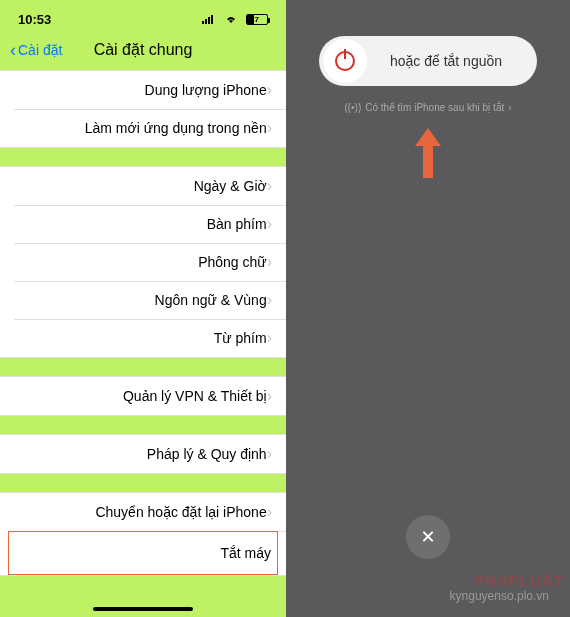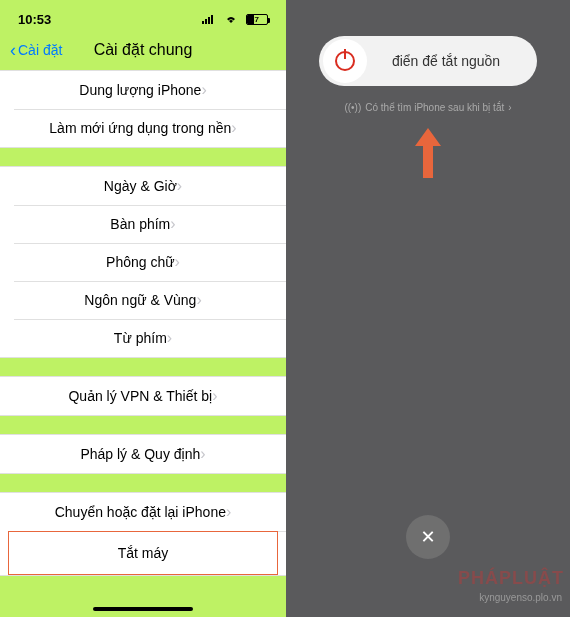--- a/index.html
+++ b/index.html
@@ -7,38 +7,38 @@
 .panel { height: 617px; position: relative; }
 .left { width: 286px; background: #bef264; }
 .right { width: 284px; background: #5a5a5c; }
 .status-bar { height: 30px; display: flex; justify-content: space-between; align-items: center; padding: 8px 18px 0; font-size: 13px; font-weight: 600; color: #000; }
 .status-icons { display: flex; gap: 8px; align-items: center; }
 .nav-header { height: 40px; display: flex; align-items: center; padding: 0 10px; position: relative; }
 .back-link { color: #007aff; font-size: 14px; display: flex; align-items: center; gap: 2px; }
 .back-chevron { font-size: 18px; line-height: 1; }
 .nav-title { position: absolute; left: 50%; transform: translateX(-50%); font-size: 16px; font-weight: 400; color: #000; }
 .group { background: #fff; margin: 0 0 18px 0; border-top: 0.5px solid #e0e0e0; border-bottom: 0.5px solid #e0e0e0; }
-.row { height: 38px; display: flex; align-items: center; justify-content: center; padding: 0 14px; font-size: 14px; color: #000; position: relative; }
+.row { height: 38px; display: flex; align-items: center; justify-content: flex-end; padding: 0 14px; font-size: 14px; color: #000; position: relative; }
 .row:not(:last-child)::after { content: ""; position: absolute; bottom: 0; left: 14px; right: 0; height: 0.5px; background: #e0e0e0; }
 .chevron { color: #c7c7cc; font-size: 16px; }
 .highlighted { border: 1.5px solid #e8663c; margin: 0 8px; padding: 0 6px; height: 44px; }
 .highlighted::after { display: none; }
 .home-indicator { position: absolute; bottom: 6px; left: 50%; transform: translateX(-50%); width: 100px; height: 4px; background: #000; border-radius: 3px; }
 .slider-wrap { position: absolute; top: 36px; left: 50%; transform: translateX(-50%); width: 218px; height: 50px; background: rgba(255,255,255,0.92); border-radius: 30px; display: flex; align-items: center; padding: 4px; }
 .power-knob { width: 44px; height: 44px; background: #fff; border-radius: 50%; display: flex; align-items: center; justify-content: center; }
 .power-icon-outer { width: 20px; height: 20px; border: 2px solid #d92d20; border-radius: 50%; position: relative; }
 .power-icon-outer::before { content: ""; position: absolute; top: -4px; left: 50%; transform: translateX(-50%); width: 2px; height: 10px; background: #d92d20; }
 .slider-text { flex: 1; text-align: center; font-size: 14px; color: #333; padding-right: 8px; }
 .find-text { position: absolute; top: 102px; width: 100%; text-align: center; font-size: 10px; color: #aaa; display: flex; justify-content: center; align-items: center; gap: 4px; }
 .arrow { position: absolute; top: 128px; left: 50%; transform: translateX(-50%); }
 .cancel-btn { position: absolute; bottom: 58px; left: 50%; transform: translateX(-50%); width: 44px; height: 44px; background: rgba(120,120,120,0.7); border-radius: 50%; display: flex; align-items: center; justify-content: center; }
 .cancel-x { color: #fff; font-size: 18px; font-weight: 300; }
 .cancel-label { position: absolute; bottom: 38px; width: 100%; text-align: center; font-size: 11px; color: #ddd; }
-.watermark { position: absolute; bottom: 28px; right: 6px; font-size: 18px; color: rgba(180,60,60,0.5); font-weight: 700; letter-spacing: 1px; }
-.watermark-sub { position: absolute; bottom: 14px; right: 8px; font-size: 10px; color: #999; }
+.watermark { position: absolute; bottom: 28px; right: 6px; font-size: 15px; color: rgba(180,60,60,0.5); font-weight: 700; letter-spacing: 1px; }
+.watermark-sub { position: absolute; bottom: 14px; right: 21px; font-size: 12px; color: #999; }
 .battery { width: 22px; height: 11px; border: 1px solid #000; border-radius: 2px; position: relative; display: flex; align-items: center; }
 .battery::after { content: ""; position: absolute; right: -3px; top: 3px; width: 2px; height: 5px; background: #000; border-radius: 0 1px 1px 0; }
 .battery-fill { width: 37%; height: 100%; background: #000; border-radius: 1px 0 0 1px; }
 .battery-num { font-size: 8px; position: absolute; left: 3px; color: #000; font-weight: 600; }
 </style>
 </head>
 <body>
 
 <div class="panel left">
   <div class="status-bar">
@@ -130,21 +130,21 @@
   </div>
 
   <div class="home-indicator"></div>
 </div>
 
 <div class="panel right">
   <div class="slider-wrap">
     <div class="power-knob">
       <div class="power-icon-outer"></div>
     </div>
-    <div class="slider-text">điển để tắt nguồn</div>
+    <div class="slider-text">hoặc để tắt nguồn</div>
   </div>
   <div class="find-text">
     <span>((•))</span>
     <span>Có thể tìm iPhone sau khi bị tắt</span>
     <span>›</span>
   </div>
   <div class="arrow">
     <svg width="30" height="50" viewBox="0 0 30 50">
         <path d="M15 0 L28 18 L20 18 L20 50 L10 50 L10 18 L2 18 Z" fill="#e8663c"></path>
       </svg>

